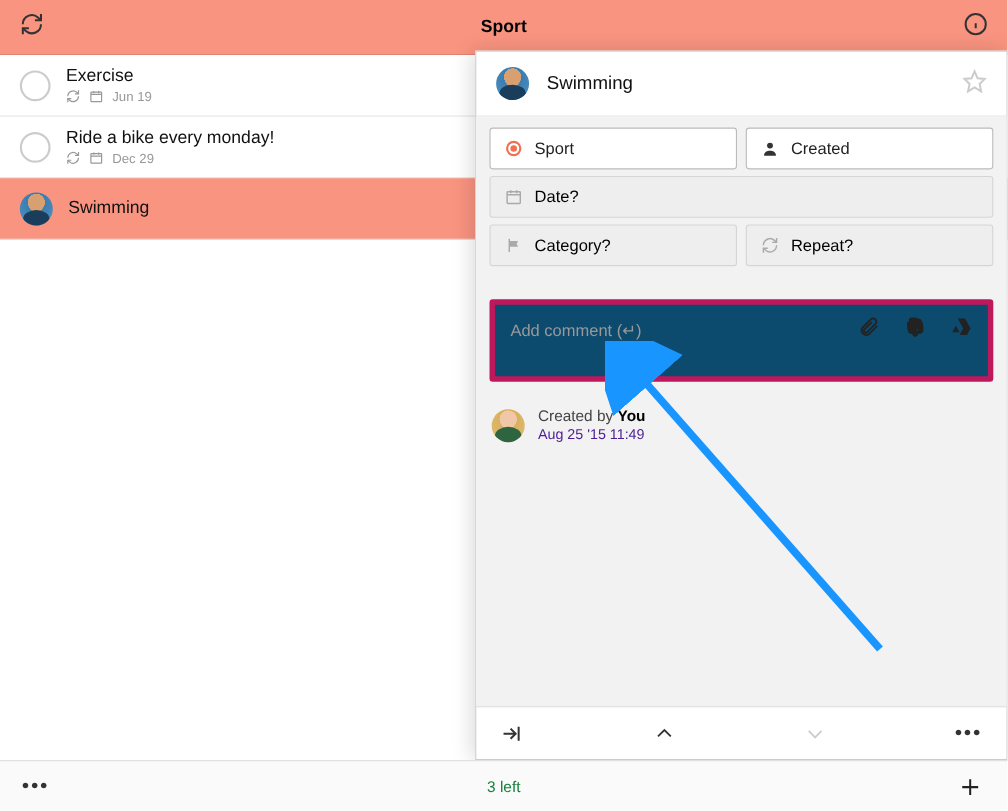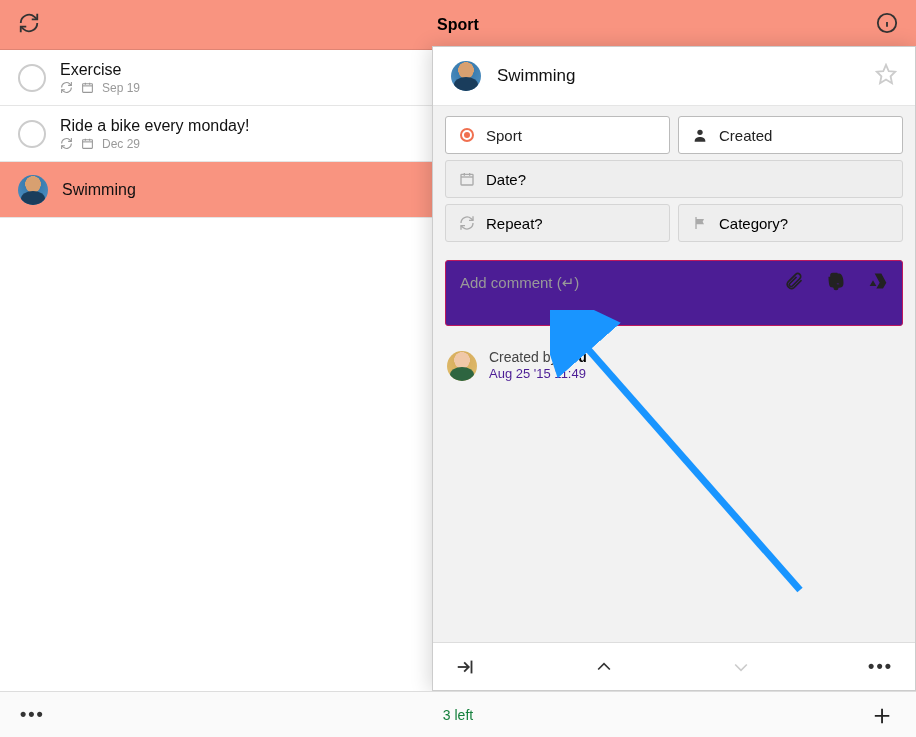--- a/index.html
+++ b/index.html
@@ -156,23 +156,23 @@
     }
     .field .ficon { width: 18px; height: 18px; display: inline-flex; align-items: center; justify-content: center; color: #888; }
     .field.muted .ficon { color: #aaa; }
     .field-radio {
       width: 14px; height: 14px; border: 2px solid #f07050; border-radius: 50%;
       display: inline-flex; align-items: center; justify-content: center;
     }
     .field-radio::after { content: ''; width: 6px; height: 6px; border-radius: 50%; background: #f07050; }
 
     .comment-box {
-      margin-top: 18px;
-      background: #4c1d95;
-      border: 1px solid #be185d;
+      margin-top: 30px;
+      background: #0c4a6e;
+      border: 5px solid #be185d;
       border-radius: 3px;
       padding: 10px 14px 30px 14px;
     }
     .comment-head {
       display: flex;
       align-items: center;
       justify-content: space-between;
     }
     .comment-placeholder { color: #999; font-size: 15px; }
     .comment-icons { display: flex; gap: 22px; align-items: center; color: #222; }
@@ -243,21 +243,21 @@
             <path d="M3 12a9 9 0 0 1 15-6.7L21 8"></path>
             <path d="M3 22v-6h6"></path>
             <path d="M21 12a9 9 0 0 1-15 6.7L3 16"></path>
           </svg>
         <svg viewBox="0 0 24 24" fill="none" stroke="#999" stroke-width="2">
             <rect x="3" y="5" width="18" height="16" rx="1"></rect>
             <line x1="3" y1="9" x2="21" y2="9"></line>
             <line x1="8" y1="3" x2="8" y2="7"></line>
             <line x1="16" y1="3" x2="16" y2="7"></line>
           </svg>
-        <span>Sep 19</span>
+        <span>Jun 19</span>
       </div>
     </div>
   </div>
 
   <div class="task-item">
     <div class="checkbox"></div>
     <div class="task-content">
       <div class="task-title">Ride a bike every monday!</div>
       <div class="task-meta">
         <svg viewBox="0 0 24 24" fill="none" stroke="#999" stroke-width="2">
@@ -327,36 +327,36 @@
               <line x1="8" y1="3" x2="8" y2="7"></line>
               <line x1="16" y1="3" x2="16" y2="7"></line>
             </svg>
         </span>
         <span>Date?</span>
       </div>
     </div>
     <div class="field-row">
       <div class="field muted">
         <span class="ficon">
+          <svg width="16" height="16" viewBox="0 0 24 24" fill="#aaa">
+              <path d="M5 3v18h2v-7h11l-2-4 2-4H7V3z"></path>
+            </svg>
+        </span>
+        <span>Category?</span>
+      </div>
+      <div class="field muted">
+        <span class="ficon">
           <svg width="16" height="16" viewBox="0 0 24 24" fill="none" stroke="#aaa" stroke-width="2">
               <path d="M21 2v6h-6"></path>
               <path d="M3 12a9 9 0 0 1 15-6.7L21 8"></path>
               <path d="M3 22v-6h6"></path>
               <path d="M21 12a9 9 0 0 1-15 6.7L3 16"></path>
             </svg>
         </span>
         <span>Repeat?</span>
-      </div>
-      <div class="field muted">
-        <span class="ficon">
-          <svg width="16" height="16" viewBox="0 0 24 24" fill="#aaa">
-              <path d="M5 3v18h2v-7h11l-2-4 2-4H7V3z"></path>
-            </svg>
-        </span>
-        <span>Category?</span>
       </div>
     </div>
 
     <div class="comment-box">
       <div class="comment-head">
         <span class="comment-placeholder">Add comment (↵)</span>
         <div class="comment-icons">
           <span>
             <svg viewBox="0 0 24 24" fill="none" stroke="#222" stroke-width="2">
                 <path d="M21 11l-9 9a5 5 0 0 1-7-7l9-9a3.5 3.5 0 0 1 5 5l-9 9a2 2 0 0 1-3-3l8-8"></path>

